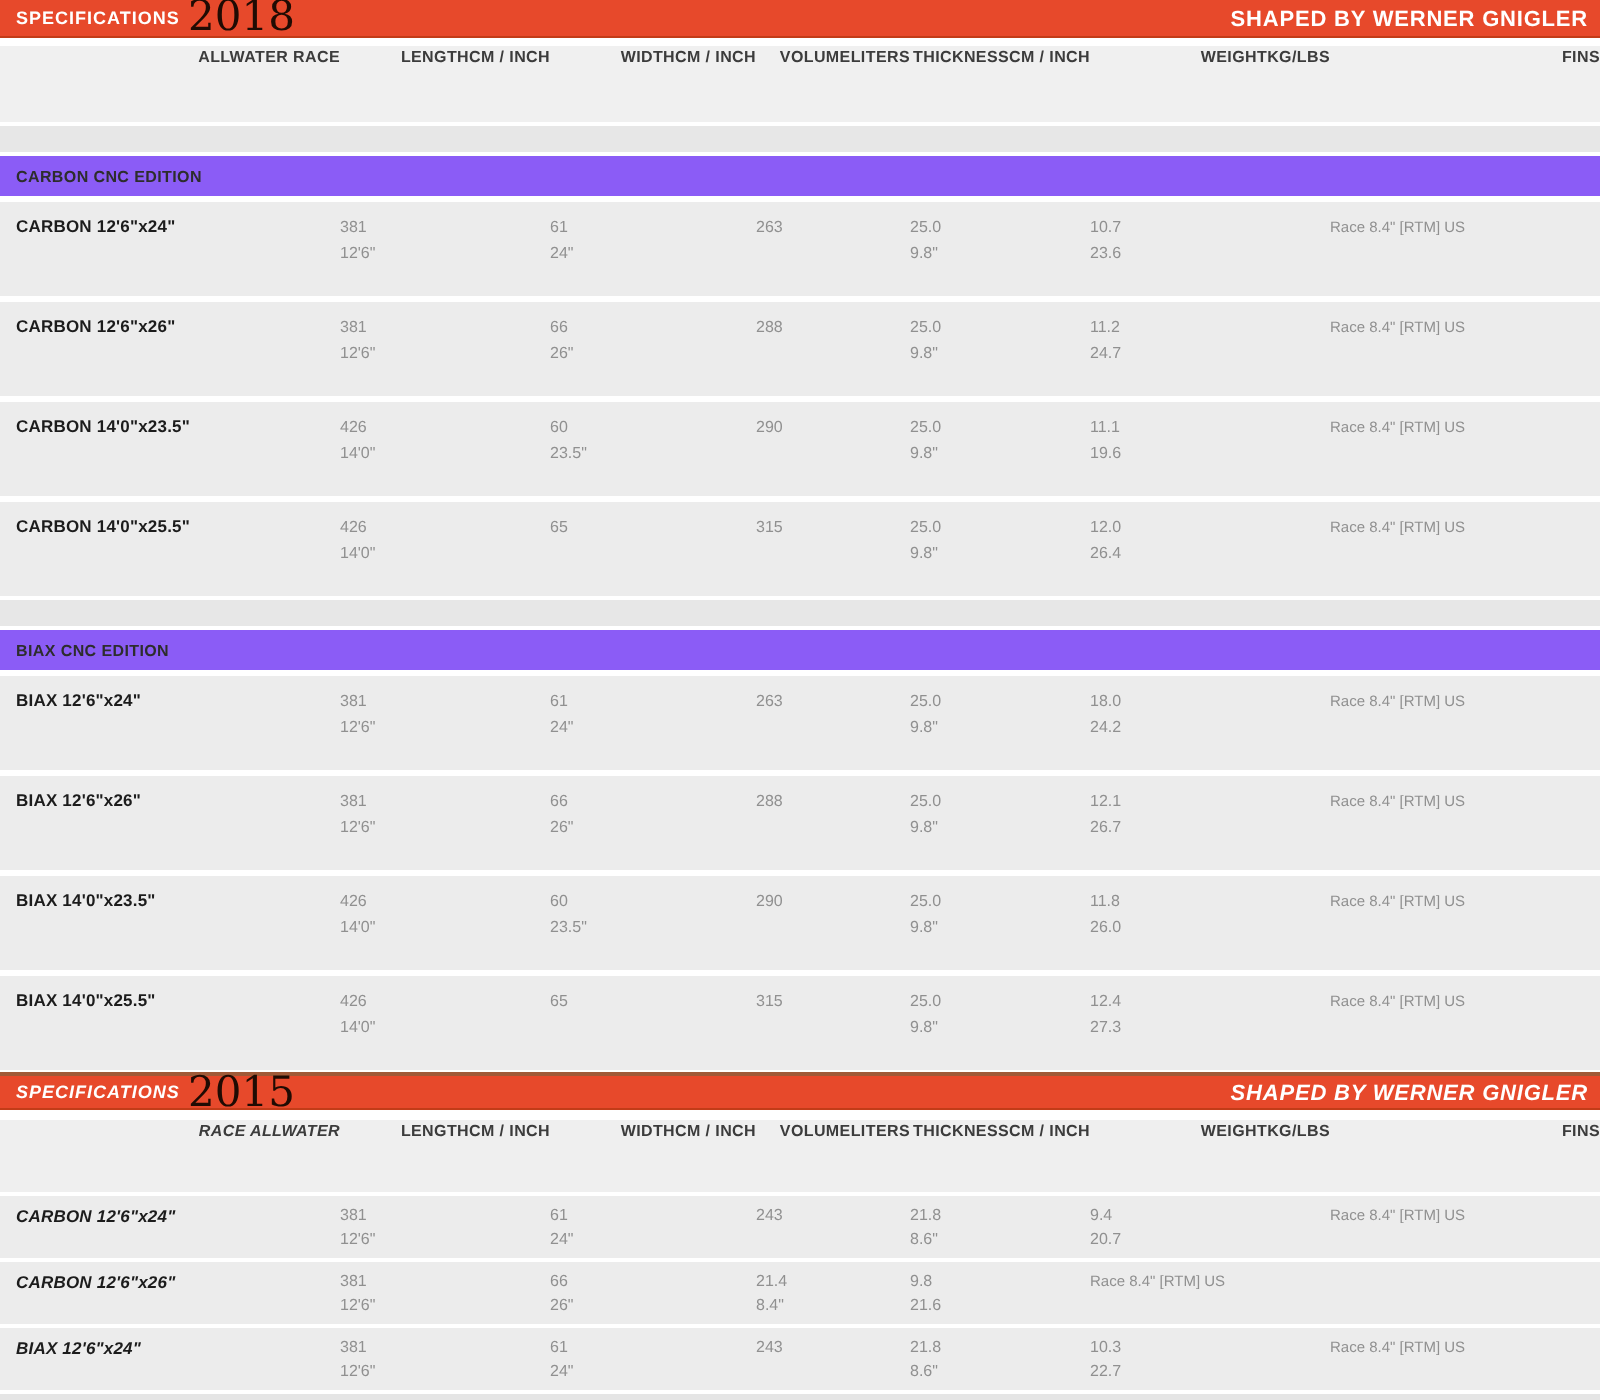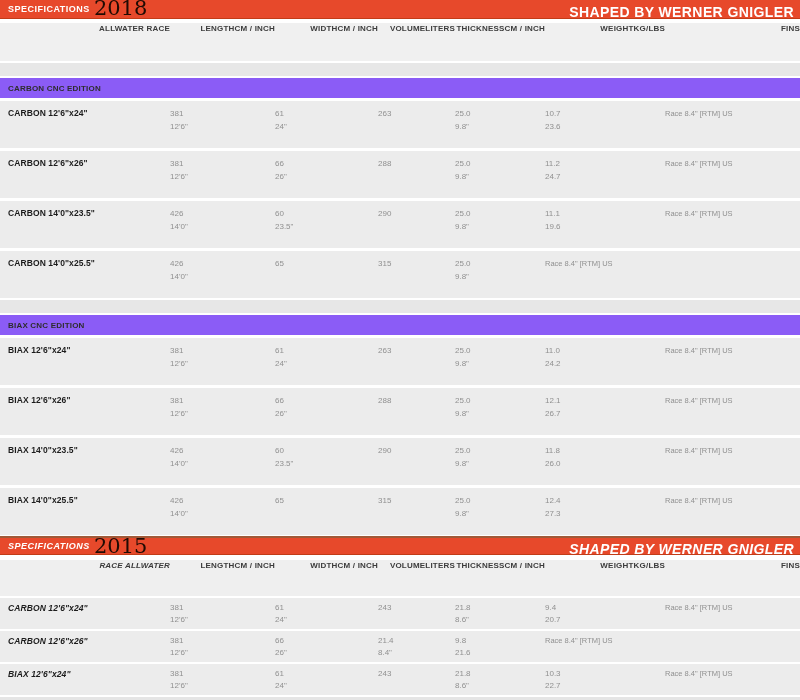--- a/index.html
+++ b/index.html
@@ -21,21 +21,21 @@
     font-size:9px;font-weight:bold;letter-spacing:.5px;
   }
   .bar-2017 .bar-title{font-style:italic;top:3px;}
   .bar-year{
     position:absolute;left:94px;top:-3px;
     font-family:"DejaVu Serif","Liberation Serif",serif;
     font-size:21px;color:#200b03;z-index:6;line-height:22px;
   }
   .bar-right{
     position:absolute;right:6px;top:4px;color:#ffffff;
-    font-size:14px;font-weight:bold;letter-spacing:.4px;
+    font-size:11px;font-weight:bold;letter-spacing:.4px;
   }
   .bar-2017 .bar-right{font-style:italic;top:3px;}
 
   
   .grid{
     display:grid;
     grid-template-columns:162px 105px 103px 77px 90px 120px 135px;
     padding-left:8px;box-sizing:border-box;width:800px;
   }
 
@@ -209,20 +209,24 @@
         <div class="cell">
           <span>65</span>
         </div>
         <div class="cell">
           <span>315</span>
         </div>
         <div class="cell">
           <span>25.0</span>
           <span>9.8"</span>
         </div>
+        <div class="cell">
+          <span>12.0</span>
+          <span class="lbs-gap">26.4</span>
+        </div>
         <div class="cell fins-cell">
           <span>Race 8.4" [RTM] US</span>
         </div>
       </div>
       <div class="strip"></div>
       <div class="group-header">
         <span>BIAX CNC EDITION</span>
       </div>
       <div class="grid data-row row-2018">
         <div class="cell model-cell">
@@ -237,21 +241,21 @@
           <span>24"</span>
         </div>
         <div class="cell">
           <span>263</span>
         </div>
         <div class="cell">
           <span>25.0</span>
           <span>9.8"</span>
         </div>
         <div class="cell">
-          <span>11.0</span>
+          <span>18.0</span>
           <span class="lbs-gap">24.2</span>
         </div>
         <div class="cell fins-cell">
           <span>Race 8.4" [RTM] US</span>
         </div>
       </div>
       <div class="grid data-row row-2018">
         <div class="cell model-cell">
           <span>BIAX 12'6"x26"</span>
         </div>

